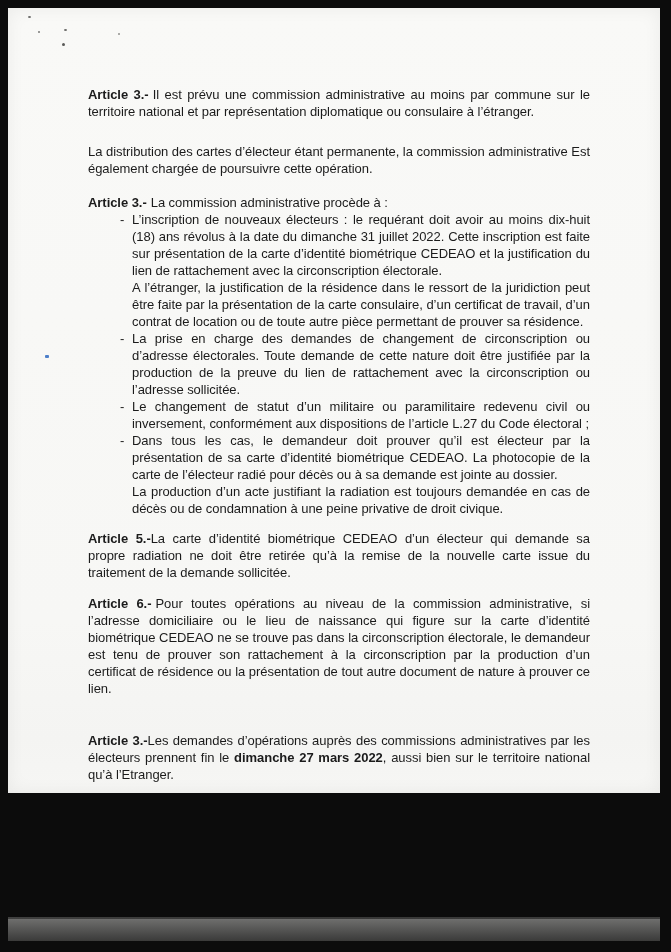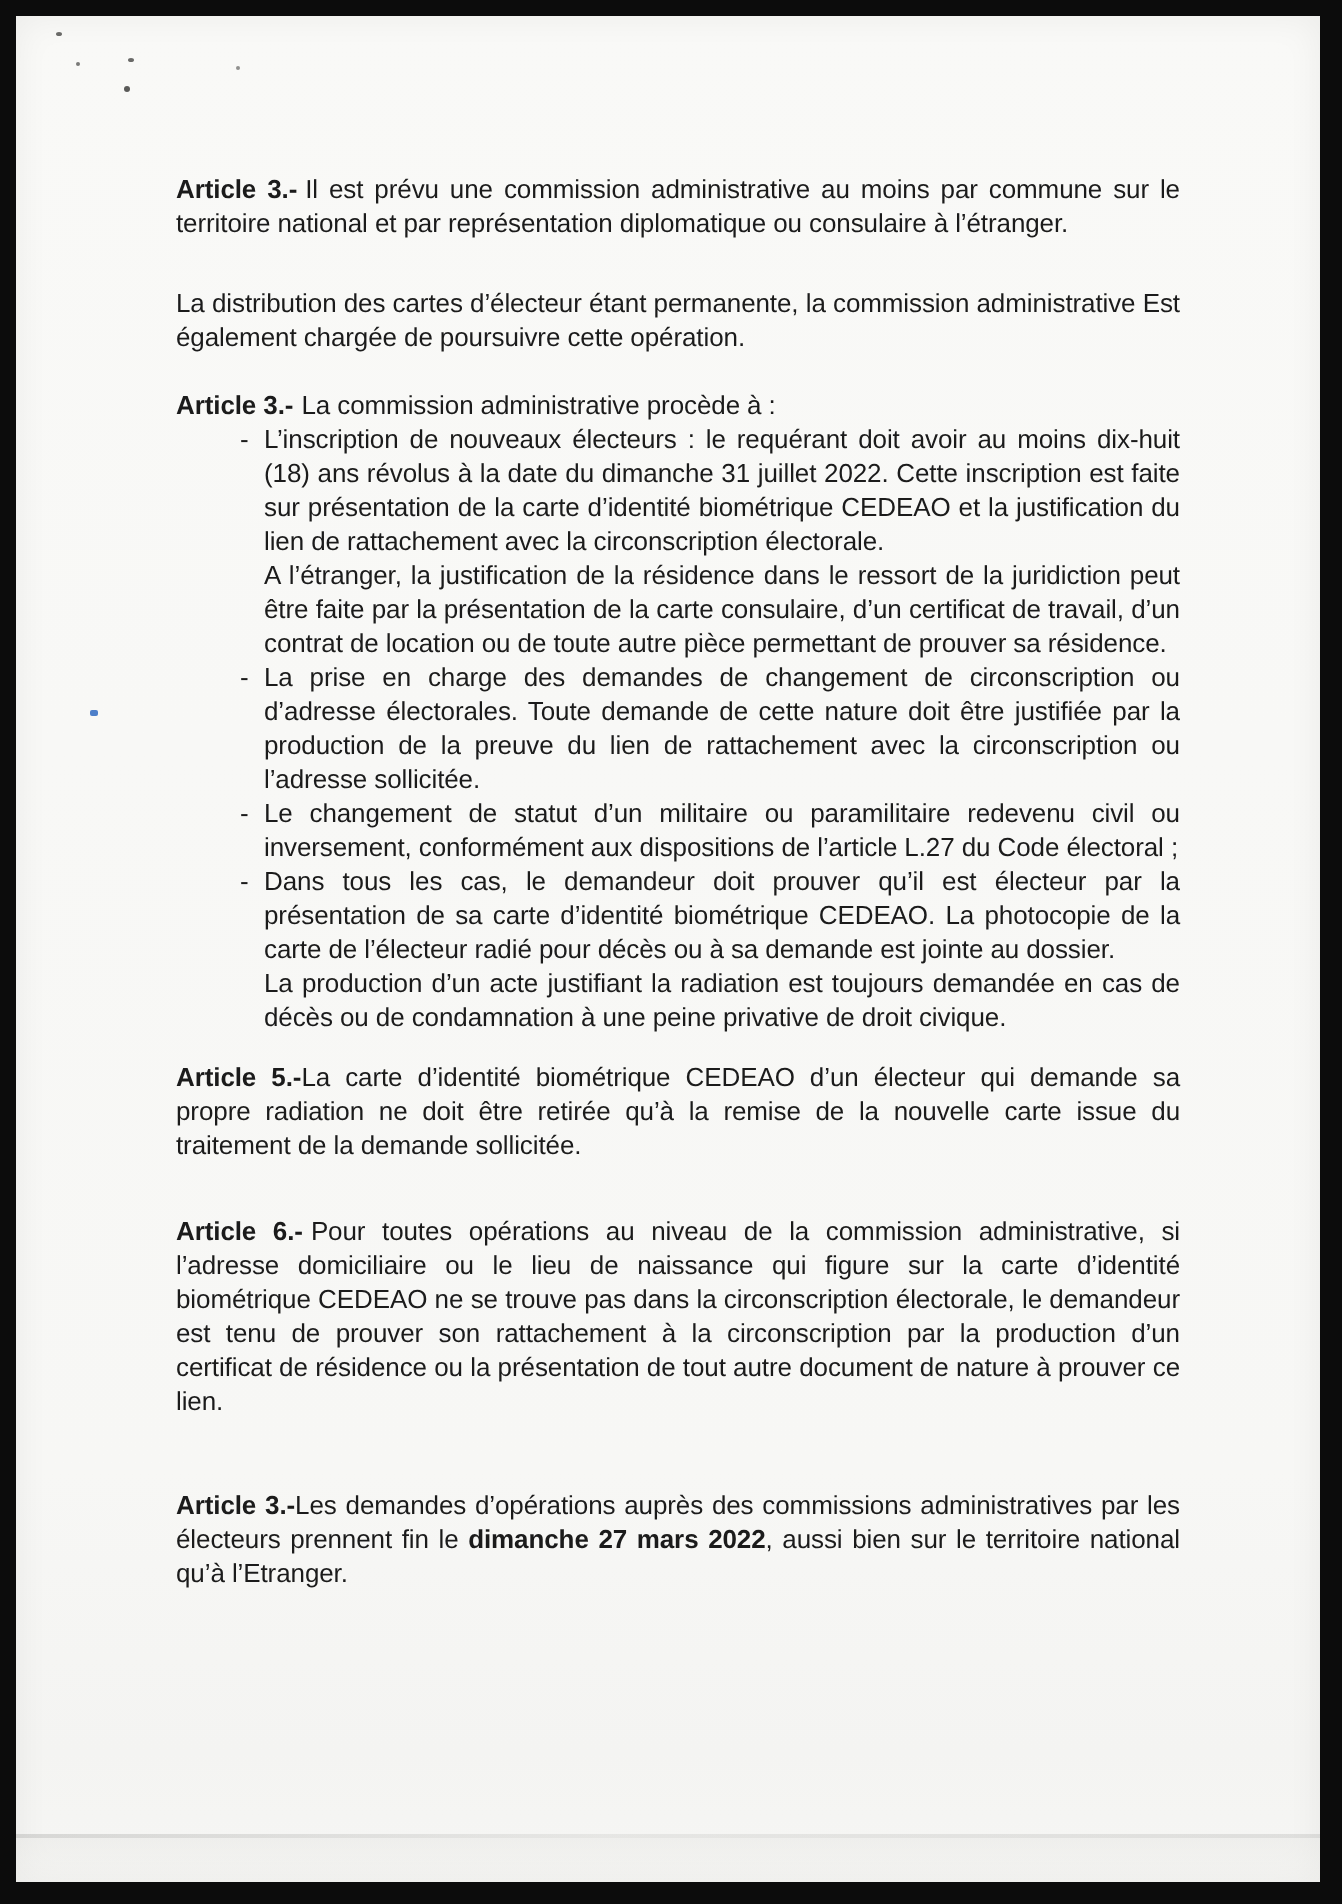--- a/index.html
+++ b/index.html
@@ -14,21 +14,21 @@
   .scan-frame {
     position: absolute;
     inset: 0;
     background: #0c0c0c;
   }
   .page {
     position: absolute;
     left: 8px;
     top: 8px;
     width: 652px;
-    height: 933px;
+    height: 785px;
     background:
       linear-gradient(180deg, #f9f9f7 0%, #f7f7f5 78%, #f4f4f2 93%, #f6f6f4 100%);
     box-shadow: inset 0 0 18px rgba(0,0,0,0.06);
   }
   .content {
     position: absolute;
     left: 80px;
     top: 78px;
     width: 502px;
     color: #1b1b1b;
@@ -38,21 +38,21 @@
     text-align: justify;
   }
   .para { margin: 0 0 0 0; }
   .art-label { font-weight: 700; }
   .art-label.spaced { margin-right: 4px; }
   .bold-inline { font-weight: 700; }
   .mb-a3p1 { margin-bottom: 23px; }
   .mb-a3p2 { margin-bottom: 11px; }
   .mb-a3p3 { margin-bottom: 17px; }
   .mb-a4   { margin-bottom: 13px; }
-  .mb-a5   { margin-bottom: 26px; }
+  .mb-a5   { margin-bottom: 14px; }
   .mb-a6   { margin-bottom: 35px; }
   .bullet-item {
     position: relative;
     padding-left: 44px;
   }
   .bullet-dash {
     position: absolute;
     left: 32px;
     top: 0;
     font-weight: 400;

